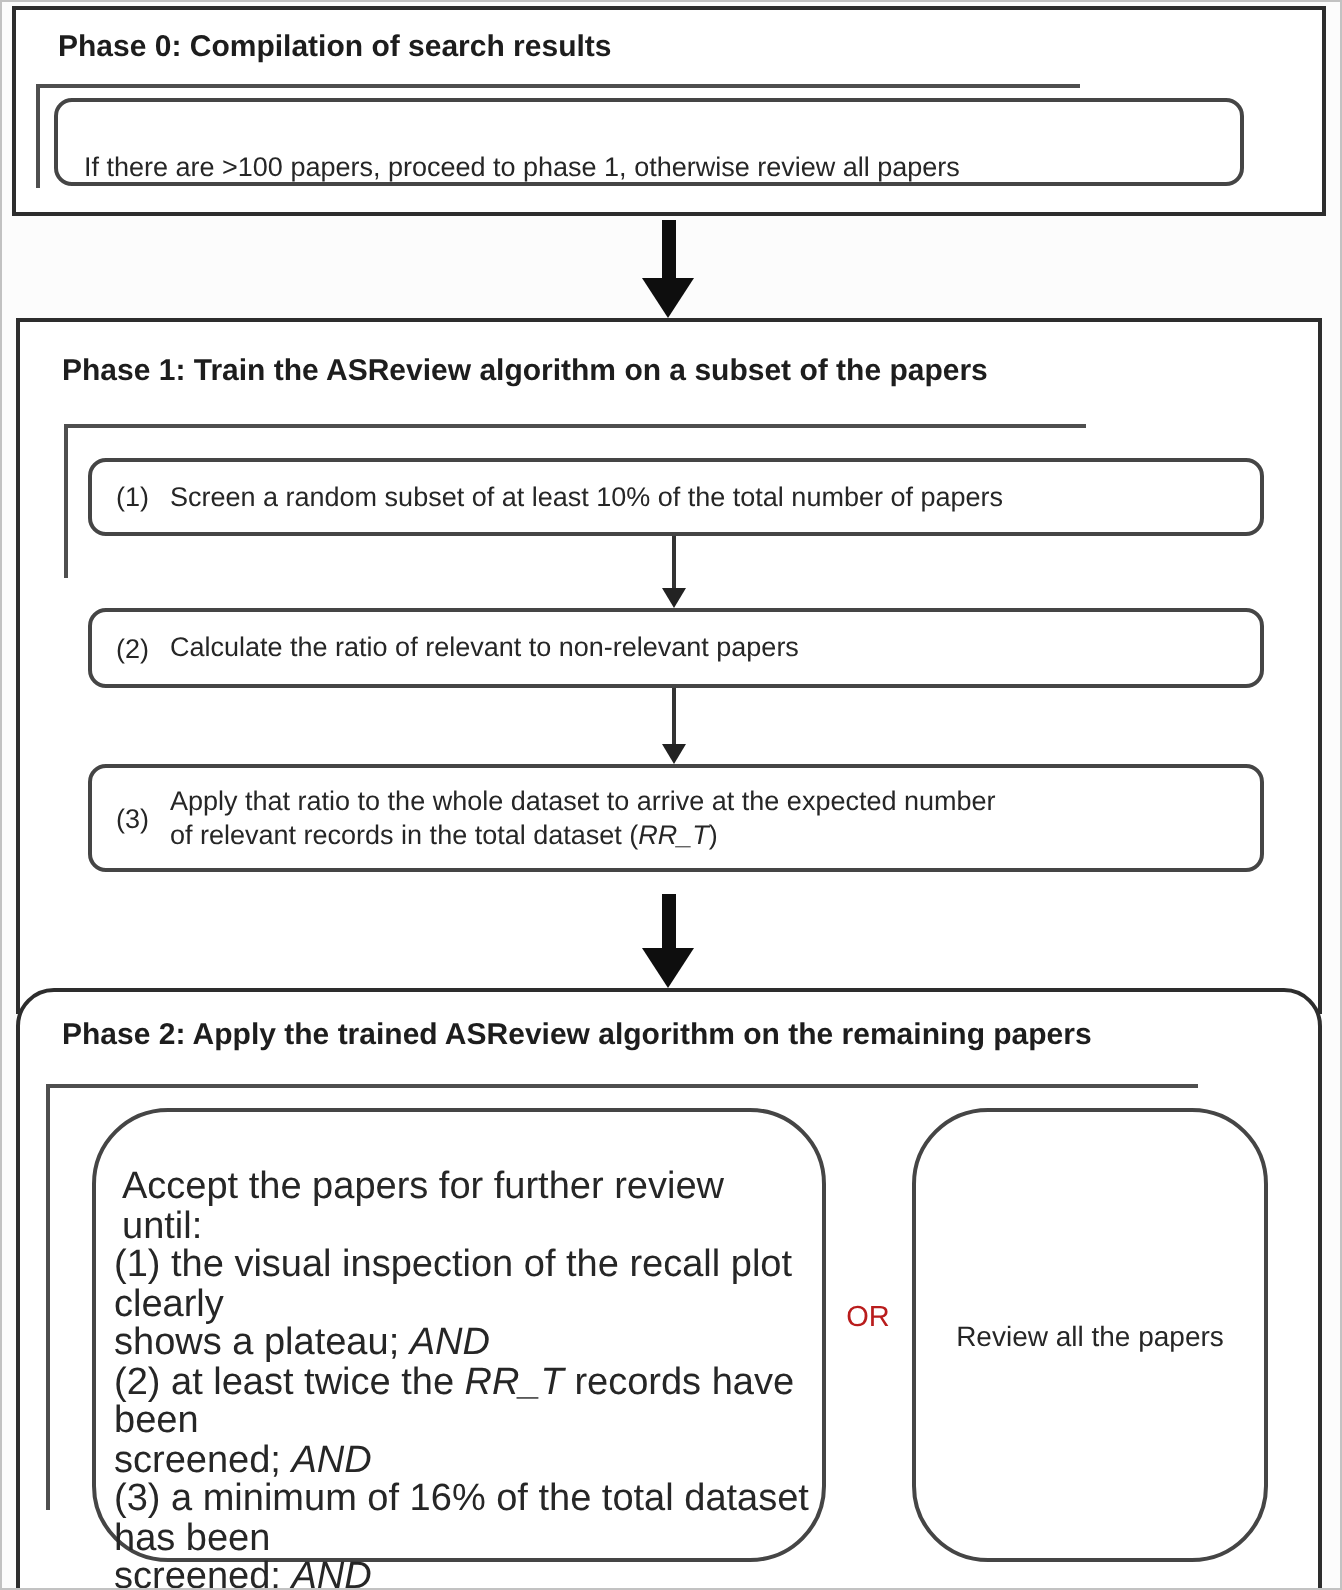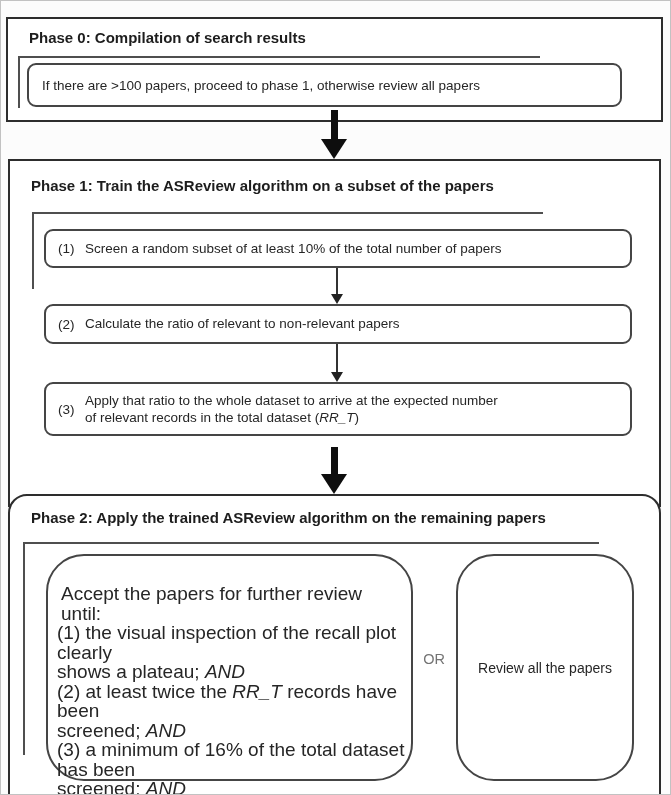--- a/index.html
+++ b/index.html
@@ -2,33 +2,33 @@
 <html><head>
 <meta charset="utf-8">
 <style>
   html,body{margin:0;padding:0;background:#e9e9e9;}
   #page{
     position:relative;width:671px;height:795px;box-sizing:border-box;
     background:#fcfcfc;border:1px solid #c2c2c2;overflow:hidden;
     font-family:"Liberation Sans","DejaVu Sans",sans-serif;color:#262626;
   }
   .sect{position:absolute;background:#ffffff;border:2px solid #2d2d2d;box-sizing:border-box;}
-  #s0{left:5px;top:16px;width:657px;height:105px;}
+  #s0{left:5px;top:2px;width:657px;height:105px;}
   #s1{left:7px;top:158px;width:653px;height:348px;}
   #s2{left:7px;top:493px;width:653px;height:372px;border-radius:19px;}
   .sect-title{position:absolute;left:21px;margin:0;font-size:15px;font-weight:bold;color:#1d1d1d;white-space:nowrap;}
   #s0 .sect-title{top:10px;}
   #s1 .sect-title{top:16px;}
   #s2 .sect-title{top:13px;}
   .bracket{position:absolute;border-top:2px solid #4f4f4f;border-left:2px solid #4f4f4f;box-sizing:border-box;}
   #s0 .bracket{left:10px;top:37px;width:522px;height:52px;}
   #s1 .bracket{left:22px;top:51px;width:511px;height:77px;}
   #s2 .bracket{left:13px;top:46px;width:576px;height:213px;}
   .rbox{position:absolute;background:#ffffff;border:2px solid #454545;border-radius:9px;box-sizing:border-box;}
-  .cond{left:19px;top:44px;width:595px;height:44px;display:flex;align-items:center;padding-left:13px;font-size:13.5px;}
+  .cond{left:19px;top:44px;width:595px;height:44px;display:flex;align-items:flex-end;padding-left:13px;font-size:13.5px;}
   .step{left:34px;width:588px;display:flex;align-items:center;padding-left:12px;font-size:13.5px;}
   #step1{top:68px;height:39px;}
   #step2{top:143px;height:40px;}
   #step3{top:221px;height:54px;}
   .num{width:27px;flex:none;}
   .stext{flex:1;line-height:17.5px;padding-right:3px;}
   .it{font-style:italic;margin-top:28px;}
   .tarrow{position:absolute;left:320px;width:14px;display:flex;flex-direction:column;align-items:center;}
   #tarrow1{top:107px;height:36px;}
   #tarrow2{top:183px;height:38px;}
@@ -36,21 +36,21 @@
   .tarrow .head{width:0;height:0;border-left:6px solid transparent;border-right:6px solid transparent;border-top:10px solid #222222;}
   .barrow{position:absolute;left:320px;width:26px;display:flex;flex-direction:column;align-items:center;}
   #arrowA{top:109px;height:49px;}
   #arrowB{top:446px;height:47px;}
   .barrow .shaft{width:7px;flex:1;background:#0e0e0e;}
   .barrow .head{width:0;height:0;border-left:13px solid transparent;border-right:13px solid transparent;border-top:20px solid #0e0e0e;}
   .bigbox{border-radius:38px;}
   #acceptbox{left:36px;top:58px;width:367px;height:227px;}
   .accept-lines{padding:28px 6px 0 9px;font-size:19px;line-height:19.5px;}
   .accept-lines div:first-child{padding-left:4px;}
-  #orlabel{position:absolute;left:404px;top:155px;width:40px;text-align:center;font-size:14.5px;color:#737373;}
+  #orlabel{position:absolute;left:404px;top:155px;width:40px;text-align:center;font-size:14.5px;color:#b91c1c;}
   #reviewbox{left:446px;top:58px;width:178px;height:227px;display:flex;align-items:center;justify-content:center;font-size:14px;}
 </style>
 </head>
 <body>
 
 <div id="page">
 
   <section class="sect" id="s0">
     <h2 class="sect-title">Phase 0: Compilation of search results</h2>
     <div class="bracket"></div>

